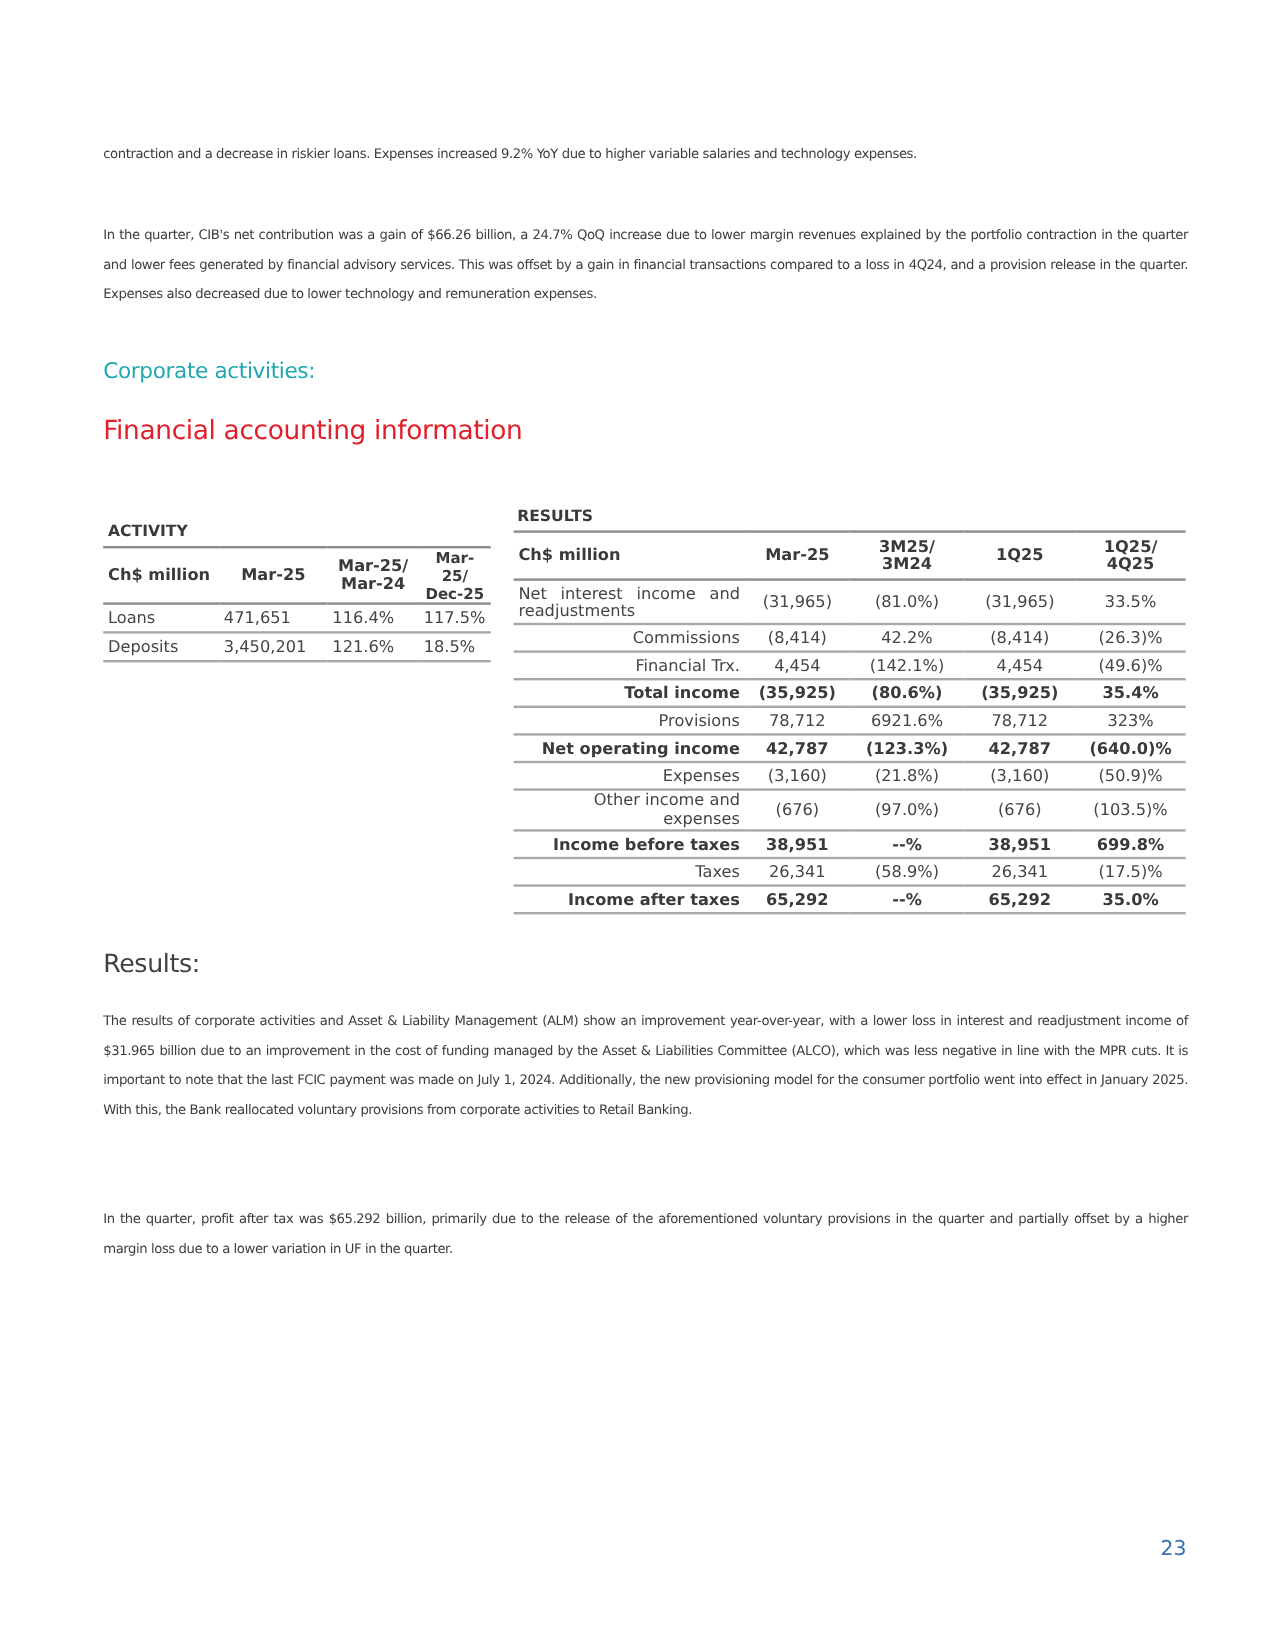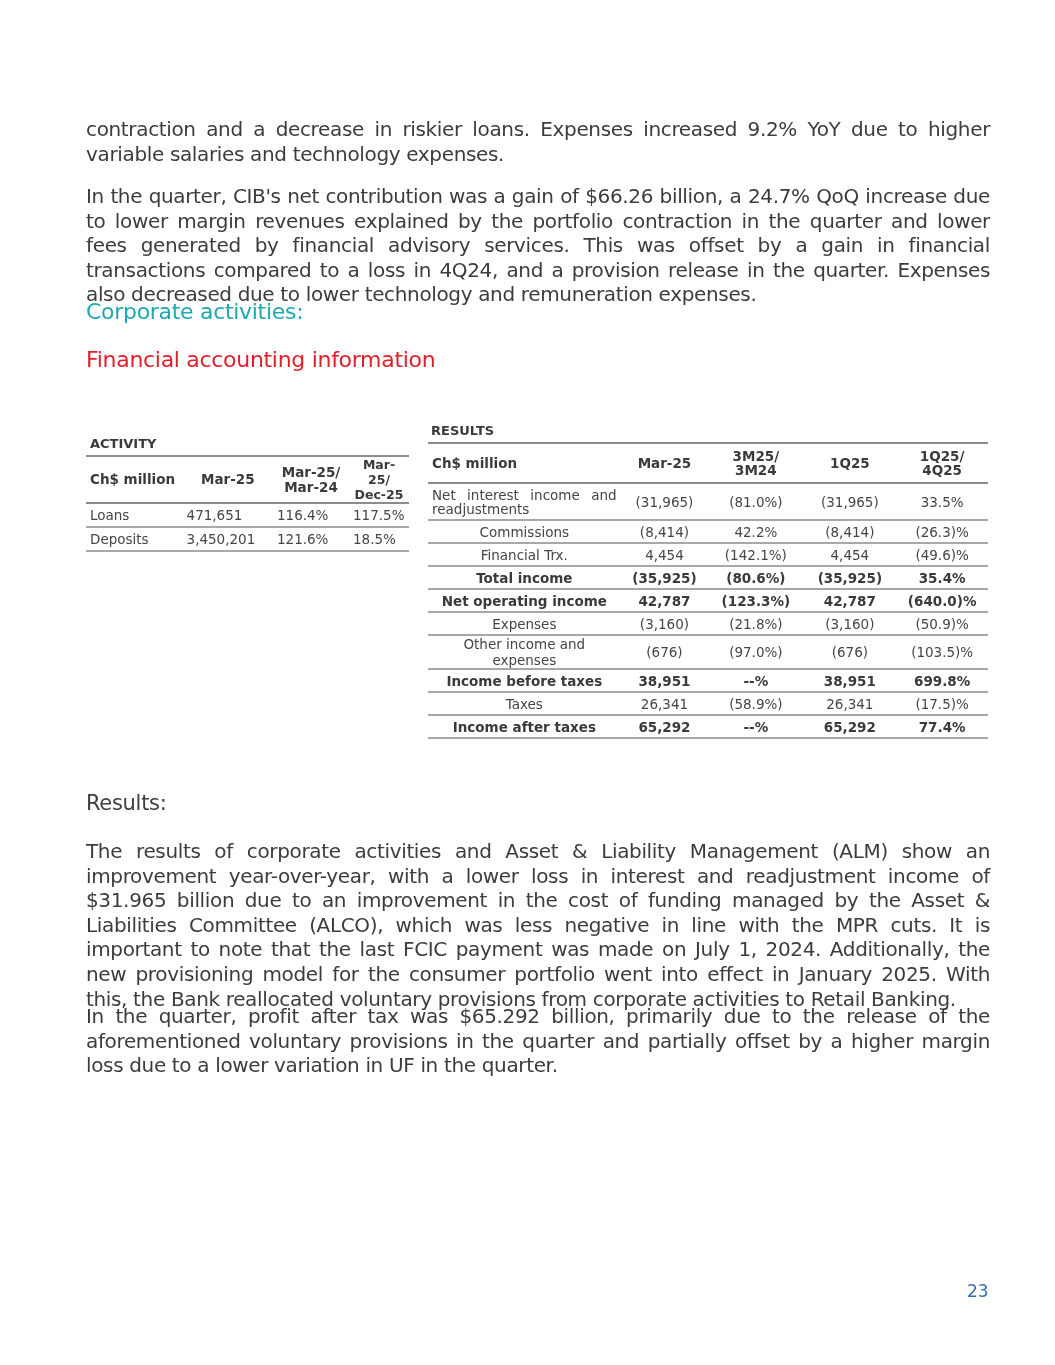--- a/index.html
+++ b/index.html
@@ -2,26 +2,26 @@
 <html><head>
 <meta charset="utf-8">
 <style>
   html, body { margin: 0; padding: 0; background: #ffffff; }
   body {
     width: 1055px; height: 1365px; position: relative; overflow: hidden;
     font-family: "DejaVu Sans", sans-serif; color: #3f3f3f;
   }
   .para {
     position: absolute; left: 86px; width: 904px;
-    font-size: 20px; line-height: 24.6px; text-align: justify;
+    font-size: 11px; line-height: 24.6px; text-align: justify;
     letter-spacing: -0.35px; color: #3c3c3c; margin: 0;
   }
   .h-teal {
     position: absolute; left: 86px; top: 299px; margin: 0;
-    font-size: 22px; font-weight: normal; color: #1fa8b0; letter-spacing: -0.3px;
+    font-size: 18px; font-weight: normal; color: #1fa8b0; letter-spacing: -0.3px;
   }
   .h-red {
     position: absolute; left: 86px; top: 347px; margin: 0;
     font-size: 22px; font-weight: normal; color: #e0202a; letter-spacing: -0.3px;
   }
   .h-gray {
     position: absolute; left: 86px; top: 791px; margin: 0;
     font-size: 21px; font-weight: normal; color: #404040; letter-spacing: -0.3px;
   }
   table { border-collapse: collapse; position: absolute; font-size: 13.5px; color: #454545; }
@@ -40,21 +40,21 @@
   #activity .num { text-align: left; }
   #activity .ctr { text-align: center; }
   
   #results { left: 428px; top: 442px; width: 560px; }
   #results thead tr { border-top: 2px solid #8c8c8c; border-bottom: 2px solid #8c8c8c; height: 40px; }
   #results thead th { font-size: 13.5px; line-height: 14px; text-align: center; }
   #results thead th.lbl { text-align: left; }
   #results tbody tr { height: 23px; border-bottom: 2px solid #a8a8a8; }
   #results tbody tr.tall { height: 37px; }
   #results tbody tr.bold td { font-weight: bold; color: #3a3a3a; }
-  #results td.lbl { text-align: center; }
+  #results td.lbl { text-align: right; }
   #results td.lbl.just { text-align: justify; text-align-last: justify; line-height: 14px; }
   #results td.lbl.just span.l2 { display: block; text-align: left; text-align-last: left; }
   #results td.val { text-align: center; }
   .page-num {
     position: absolute; left: 967px; top: 1281px; font-size: 17px; color: #3a6fb0; margin: 0;
   }
 </style>
 </head>
 <body>
 
@@ -138,20 +138,27 @@
       <td class="val">4,454</td>
       <td class="val">(49.6)%</td>
     </tr>
     <tr class="bold">
       <td class="lbl">Total income</td>
       <td class="val">(35,925)</td>
       <td class="val">(80.6%)</td>
       <td class="val">(35,925)</td>
       <td class="val">35.4%</td>
     </tr>
+    <tr>
+      <td class="lbl">Provisions</td>
+      <td class="val">78,712</td>
+      <td class="val">6921.6%</td>
+      <td class="val">78,712</td>
+      <td class="val">323%</td>
+    </tr>
     <tr class="bold">
       <td class="lbl">Net operating income</td>
       <td class="val">42,787</td>
       <td class="val">(123.3%)</td>
       <td class="val">42,787</td>
       <td class="val">(640.0)%</td>
     </tr>
     <tr>
       <td class="lbl">Expenses</td>
       <td class="val">(3,160)</td>
@@ -178,21 +185,21 @@
       <td class="val">26,341</td>
       <td class="val">(58.9%)</td>
       <td class="val">26,341</td>
       <td class="val">(17.5)%</td>
     </tr>
     <tr class="bold">
       <td class="lbl">Income after taxes</td>
       <td class="val">65,292</td>
       <td class="val">--%</td>
       <td class="val">65,292</td>
-      <td class="val">77.4%</td>
+      <td class="val">35.0%</td>
     </tr>
   </tbody>
 </table>
 
 <h3 class="h-gray">Results:</h3>
 
 <p class="para" style="top:839px;">The results of corporate activities and Asset &amp; Liability Management (ALM) show an improvement year-over-year, with a lower loss in interest and readjustment income of $31.965 billion due to an improvement in the cost of funding managed by the Asset &amp; Liabilities Committee (ALCO), which was less negative in line with the MPR cuts. It is important to note that the last FCIC payment was made on July 1, 2024. Additionally, the new provisioning model for the consumer portfolio went into effect in January 2025. With this, the Bank reallocated voluntary provisions from corporate activities to Retail Banking.</p>
 <p class="para" style="top:1004px;">In the quarter, profit after tax was $65.292 billion, primarily due to the release of the aforementioned voluntary provisions in the quarter and partially offset by a higher margin loss due to a lower variation in UF in the quarter.</p>
 
 <p class="page-num">23</p>

